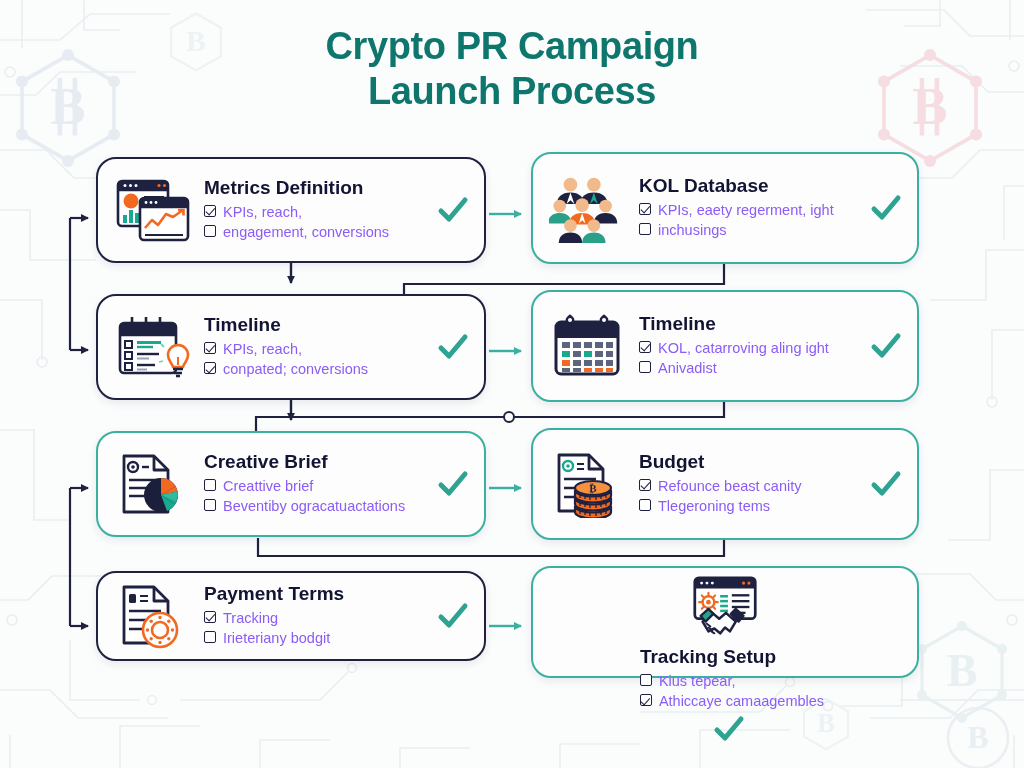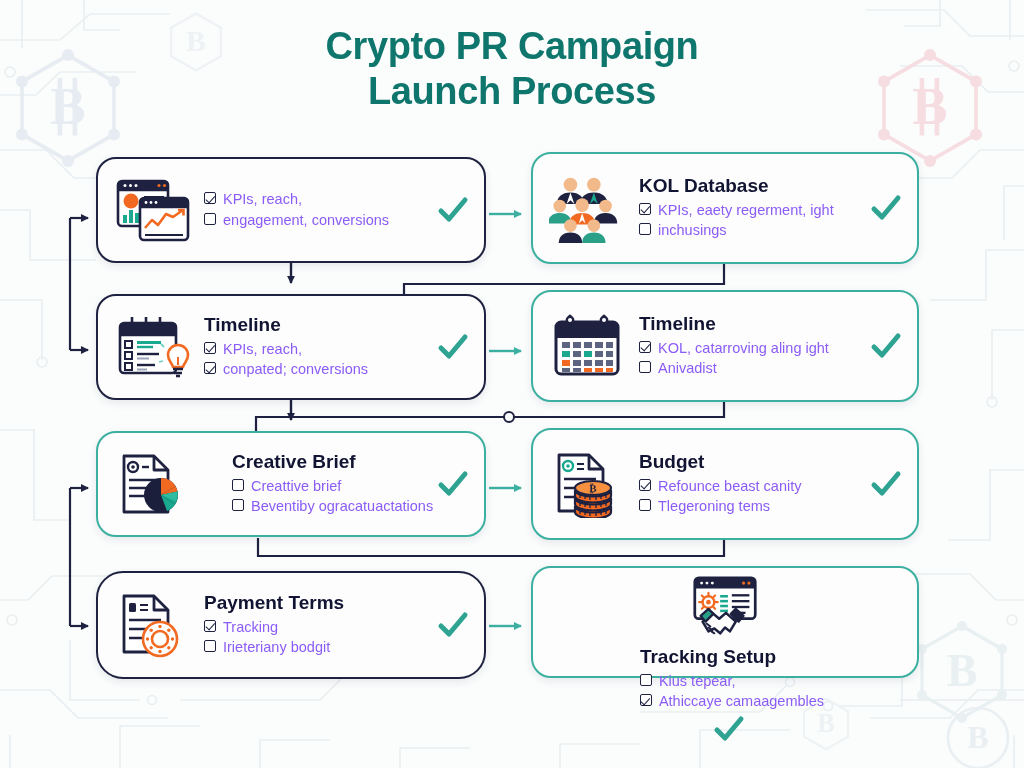--- a/index.html
+++ b/index.html
@@ -263,20 +263,21 @@
       <path d="M26 26 a4 4 0 0 1 4-4 h40 a4 4 0 0 1 4 4 v5 h-48 z" fill="#1e2240"></path>
       <circle cx="32" cy="26.5" r="1.4" fill="#fff"></circle>
         <circle cx="37" cy="26.5" r="1.4" fill="#fff"></circle>
       <circle cx="42" cy="26.5" r="1.4" fill="#fff"></circle>
       <polyline points="31,52 38,44 44,49 52,38 59,41 69,34" fill="none" stroke="#f26a21" stroke-width="2.6" stroke-linejoin="round"></polyline>
       <path d="M64 34 h5.5 v5.5" fill="none" stroke="#f26a21" stroke-width="2.6"></path>
       <path d="M31 59 h38" stroke="#1e2240" stroke-width="2.2"></path>
     </svg>
   </div>
   <div class="card-body">
+    <div class="card-title">Metrics Definition</div>
     <div class="check-row">
       <span class="cbox on"></span>
       <span>KPIs, reach,</span>
     </div>
     <div class="check-row">
       <span class="cbox"></span>
       <span>engagement, conversions</span>
     </div>
   </div>
   <svg class="card-check" viewBox="0 0 34 34">
@@ -424,21 +425,21 @@
     <div class="check-row">
       <span class="cbox"></span>
       <span>Anivadist</span>
     </div>
   </div>
   <svg class="card-check" viewBox="0 0 34 34">
     <polyline points="5,18 13,26 29,7" fill="none" stroke="#2fa392" stroke-width="5" stroke-linecap="round" stroke-linejoin="round"></polyline>
   </svg>
 </div>
 
-<div class="card teal" style="left:96px; top:431px; width:390px; height:106px;gap:28px;">
+<div class="card teal" style="left:96px; top:431px; width:390px; height:106px;">
   <div class="card-icon">
     <svg viewBox="0 0 78 68" width="78" height="68">
       <path d="M10 6 h30 l14 14 v42 h-44 z" fill="#fff" stroke="#1e2240" stroke-width="2.8" stroke-linejoin="round"></path>
       <path d="M40 6 v14 h14" fill="none" stroke="#1e2240" stroke-width="2.8" stroke-linejoin="round"></path>
       <circle cx="19" cy="17" r="5" fill="none" stroke="#1e2240" stroke-width="2.4"></circle>
       <circle cx="19" cy="17" r="1.8" fill="#1e2240"></circle>
       <path d="M28 17 h7" stroke="#1e2240" stroke-width="2.4"></path>
       <path d="M15 30 h32 M15 38 h32 M15 46 h20" stroke="#1e2240" stroke-width="2.4"></path>
       <g transform="translate(47,45)">
         <circle cx="0" cy="0" r="17" fill="#1b1f3b"></circle>
@@ -516,21 +517,21 @@
     <div class="check-row">
       <span class="cbox"></span>
       <span>Tlegeroning tems</span>
     </div>
   </div>
   <svg class="card-check" viewBox="0 0 34 34">
     <polyline points="5,18 13,26 29,7" fill="none" stroke="#2fa392" stroke-width="5" stroke-linecap="round" stroke-linejoin="round"></polyline>
   </svg>
 </div>
 
-<div class="card navy" style="left:96px; top:571px; width:390px; height:108px;border-radius:27px;">
+<div class="card navy" style="left:96px; top:571px; width:390px; height:90px;">
   <div class="card-icon">
     <svg viewBox="0 0 78 68" width="78" height="68">
       <path d="M10 5 h30 l14 14 v42 h-44 z" fill="#fff" stroke="#1e2240" stroke-width="2.8" stroke-linejoin="round"></path>
       <path d="M40 5 v14 h14" fill="none" stroke="#1e2240" stroke-width="2.8" stroke-linejoin="round"></path>
       <rect x="15" y="12" width="7" height="9" rx="1.5" fill="#1e2240"></rect>
       <path d="M26 14 h8 M26 19 h8" stroke="#1e2240" stroke-width="2.2"></path>
       <path d="M15 29 h32 M15 38 h32 M15 47 h16" stroke="#1e2240" stroke-width="2.4"></path>
       <g transform="translate(46,48)">
         <circle cx="0" cy="0" r="17" fill="#fff" stroke="#f26a21" stroke-width="2.6"></circle>
         <circle cx="0" cy="0" r="8" fill="none" stroke="#f26a21" stroke-width="2.6"></circle>

